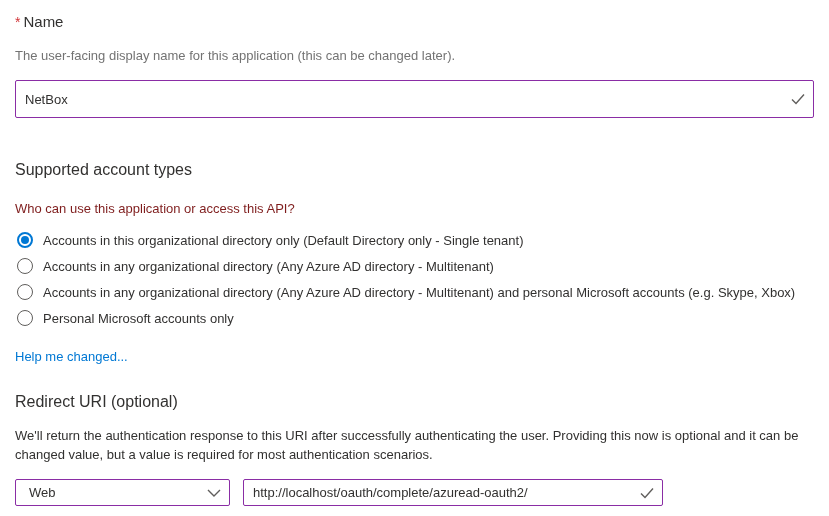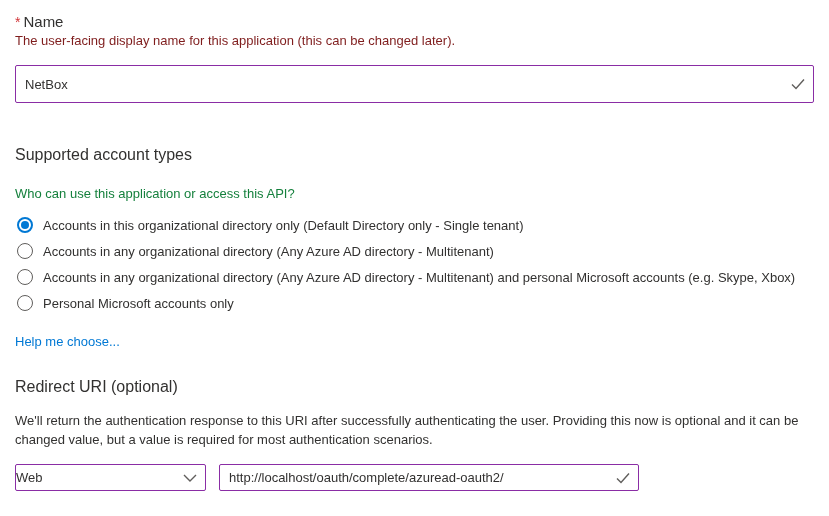--- a/index.html
+++ b/index.html
@@ -15,23 +15,24 @@
 
   
   .field-label {
     margin-top: 12px;
     font-size: 15px;
     line-height: 20px;
     color: #323130;
   }
   .required-star { color: #d13438; margin-right: 3px; font-size: 14px; }
   .field-desc {
+    margin-top: 15px;
     font-size: 13px;
     line-height: 17px;
-    color: #7f1d1d;
+    color: #737373;
     max-width: 800px;
   }
   .input-wrap {
     position: relative;
     margin-top: 16px;
     height: 38px;
     width: 100%;
     border: 1px solid #8a2da5;
     border-radius: 2px;
     background: #ffffff;
@@ -64,21 +65,21 @@
     line-height: 19px;
     color: #323130;
     font-weight: 400;
   }
   .heading-accounts { margin-top: 42px; }
   .heading-redirect { margin-top: 27px; }
   .section-question {
     margin-top: 21px;
     font-size: 13px;
     line-height: 17px;
-    color: #15803d;
+    color: #7f1d1d;
   }
 
   
   .radio-group { margin-top: 10px; }
   .radio-row {
     display: flex;
     align-items: center;
     height: 26px;
     cursor: pointer;
   }
@@ -126,28 +127,28 @@
     color: #323130;
     max-width: 800px;
   }
   .uri-row {
     margin-top: 15px;
     display: flex;
     align-items: center;
   }
   .platform-select {
     position: relative;
-    width: 191px;
+    width: 215px;
     height: 27px;
     border: 1px solid #8a2da5;
     border-radius: 2px;
     background: #ffffff;
     display: flex;
     align-items: center;
-    padding: 0 28px 0 0;
+    padding: 0 28px 0 13px;
     font-size: 13px;
     color: #323130;
     cursor: pointer;
   }
   .uri-input-wrap {
     position: relative;
     margin-left: 13px;
     width: 420px;
     height: 27px;
     border: 1px solid #8a2da5;
@@ -203,21 +204,21 @@
     <div class="radio-row">
       <span class="radio-circle"></span>
       <span class="radio-label">Accounts in any organizational directory (Any Azure AD directory - Multitenant) and personal Microsoft accounts (e.g. Skype, Xbox)</span>
     </div>
     <div class="radio-row">
       <span class="radio-circle"></span>
       <span class="radio-label">Personal Microsoft accounts only</span>
     </div>
   </div>
 
-  <a class="help-link">Help me choose...</a>
+  <a class="help-link">Help me changed...</a>
 
   
   <div class="section-heading heading-redirect">Redirect URI (optional)</div>
   <div class="redirect-desc">We'll return the authentication response to this URI after successfully authenticating the user. Providing this now is optional and it can be changed value, but a value is required for most authentication scenarios.</div>
 
   <div class="uri-row">
     <div class="platform-select">
       <span>Web</span>
       <span class="input-icon">
         <svg width="14" height="9" viewBox="0 0 14 9">

